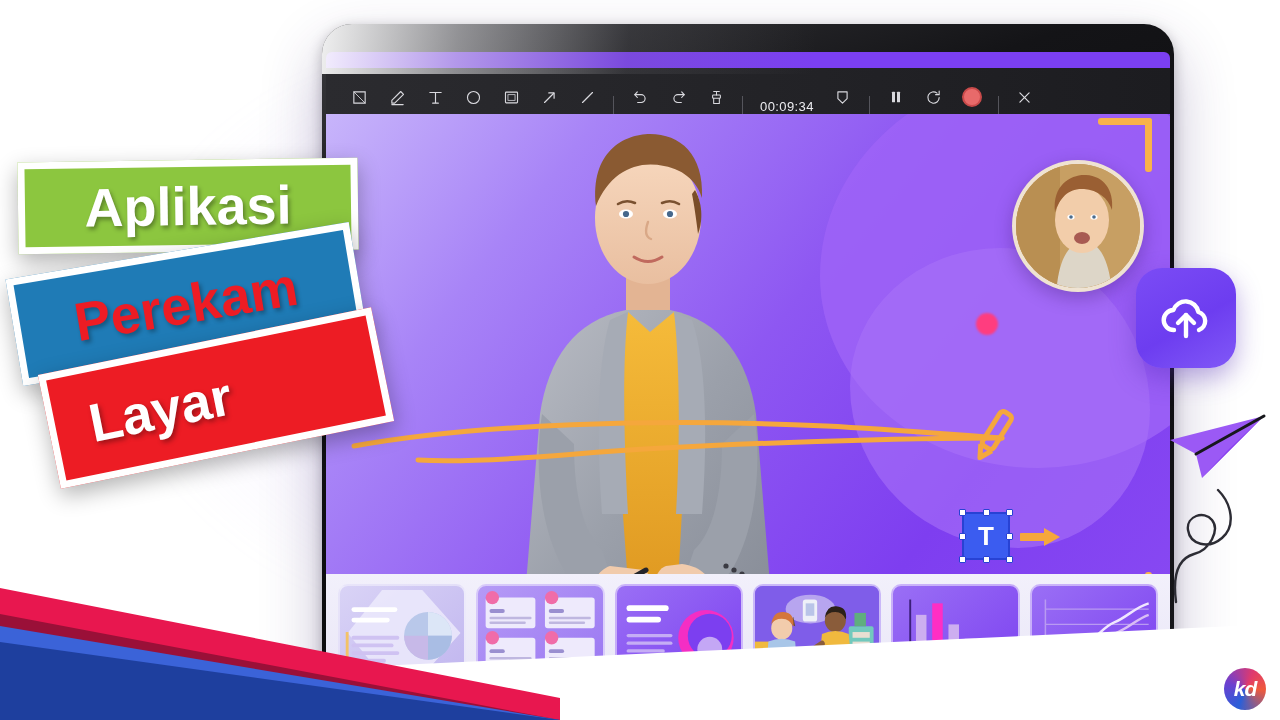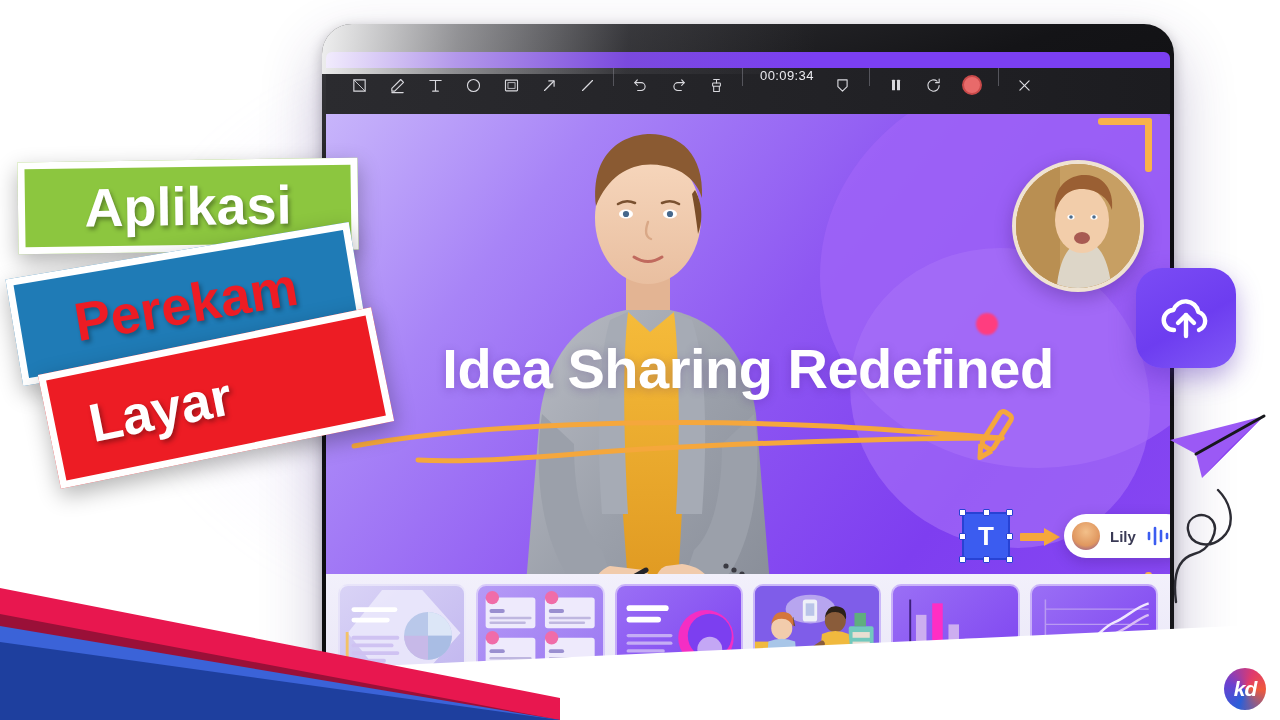--- a/index.html
+++ b/index.html
@@ -50,21 +50,21 @@
     border-radius: 6px 6px 22px 22px;
     overflow: hidden;
     background: #7b3ff2;
   }
 
   
   .toolbar {
     position: absolute; left: 0; top: 16px;
     width: 100%; height: 46px;
     background: linear-gradient(90deg, #2b2b2f 0%, #242428 45%, #1c1c20 100%);
-    display: flex; align-items: flex-start;
+    display: flex; align-items: flex-end;
     padding: 0 14px;
     gap: 0px;
     z-index: 30;
   }
   .tb-btn {
     width: 38px; height: 34px;
     display: flex; align-items: center; justify-content: center;
     color: #d9d9de;
     border-radius: 5px;
     cursor: pointer;
@@ -455,21 +455,20 @@
           <path d="M132 452 C120 456 112 470 118 482 C126 496 152 496 166 486 C178 478 176 462 166 456 Z" fill="#f1cbac"></path>
           <path d="M204 450 C222 452 236 464 232 478 C228 492 200 496 184 486 C172 478 176 456 188 452 Z" fill="#f1cbac"></path>
 
           <path d="M90 500 L168 456" stroke="#24242a" stroke-width="5" stroke-linecap="round"></path>
 
           <circle cx="248" cy="452" r="2.6" fill="#3a3a42"></circle>
             <circle cx="256" cy="456" r="2.6" fill="#3a3a42"></circle>
             <circle cx="264" cy="460" r="2.6" fill="#3a3a42"></circle>
         </svg>
 
-        <div class="headline">Idea Sharing Redefined</div>
 
         <svg class="swoosh" viewBox="0 0 844 90">
           <path d="M28 56 C150 34 330 28 500 36 C560 39 620 44 676 48" stroke="#f5a73c" stroke-width="5" fill="none" stroke-linecap="round"></path>
           <path d="M676 48 C600 48 400 52 250 64 C190 69 130 72 92 70" stroke="#f5a73c" stroke-width="5" fill="none" stroke-linecap="round"></path>
           <g transform="translate(676,20) rotate(32)">
             <rect x="0" y="0" width="13" height="40" rx="4" fill="none" stroke="#f5a73c" stroke-width="5"></rect>
             <path d="M0 40 L6.5 52 L13 40" fill="none" stroke="#f5a73c" stroke-width="5" stroke-linejoin="round"></path>
           </g>
         </svg>
 
@@ -483,32 +482,20 @@
           <i class="handle" style="left:-5px;bottom:-5px"></i>
           <i class="handle" style="left:19px;bottom:-5px"></i>
           <i class="handle" style="right:-5px;bottom:-5px"></i>
         </div>
 
         <svg class="arrow-orange" width="42" height="22" viewBox="0 0 42 22">
           <path d="M2 11h26" stroke="#f5a73c" stroke-width="8" stroke-linecap="round"></path>
           <path d="M24 2 L40 11 L24 20 Z" fill="#f5a73c"></path>
         </svg>
 
-        <div class="lily-pill">
-          <span class="lily-av"></span>
-          <span class="lily-name">Lily</span>
-          <svg width="26" height="20" viewBox="0 0 26 20">
-            <g stroke="#3b5cf0" stroke-width="2.6" stroke-linecap="round">
-              <path d="M3 7v6"></path>
-                <path d="M9 2v16"></path>
-                <path d="M15 5v10"></path>
-                <path d="M21 8v4"></path>
-            </g>
-          </svg>
-        </div>
 
         <div class="webcam">
           <svg viewBox="0 0 132 132" width="132" height="132">
             <rect width="132" height="132" fill="#c79f63"></rect>
             <rect x="0" y="0" width="44" height="132" fill="#b98f52"></rect>
             <path d="M40 132 C42 96 52 80 66 78 C82 76 94 94 96 132 Z" fill="#ddd6c8"></path>
             <ellipse cx="66" cy="56" rx="27" ry="33" fill="#f2cdaa"></ellipse>
             <path d="M39 48 C36 20 56 10 70 11 C88 12 98 26 96 46 C92 34 82 26 68 25 C52 24 44 34 39 48 Z" fill="#9a5f33"></path>
             <ellipse cx="55" cy="53" rx="3.6" ry="2.6" fill="#ffffff"></ellipse>
             <ellipse cx="78" cy="53" rx="3.6" ry="2.6" fill="#ffffff"></ellipse>

